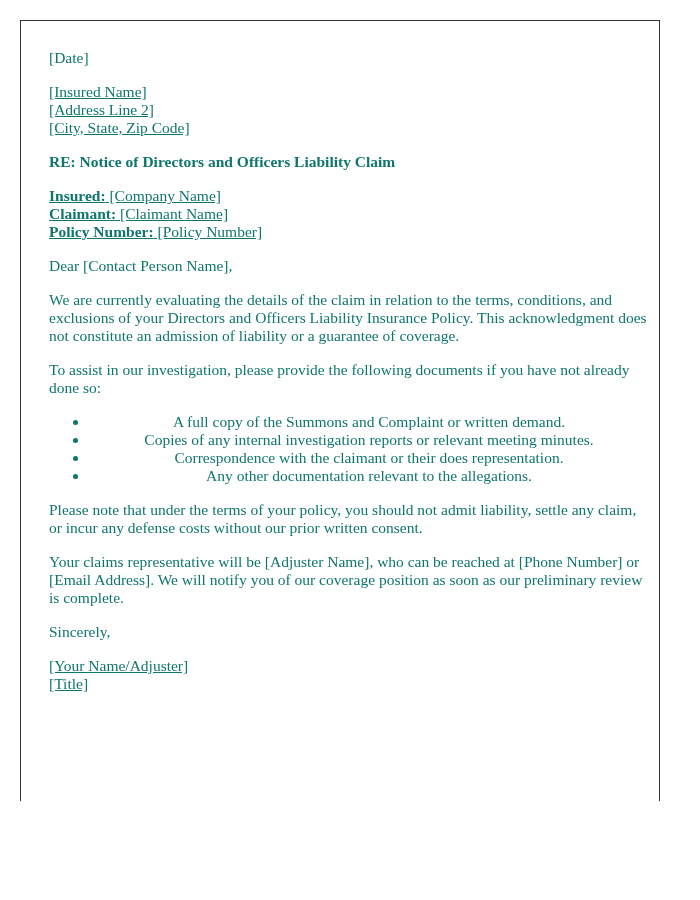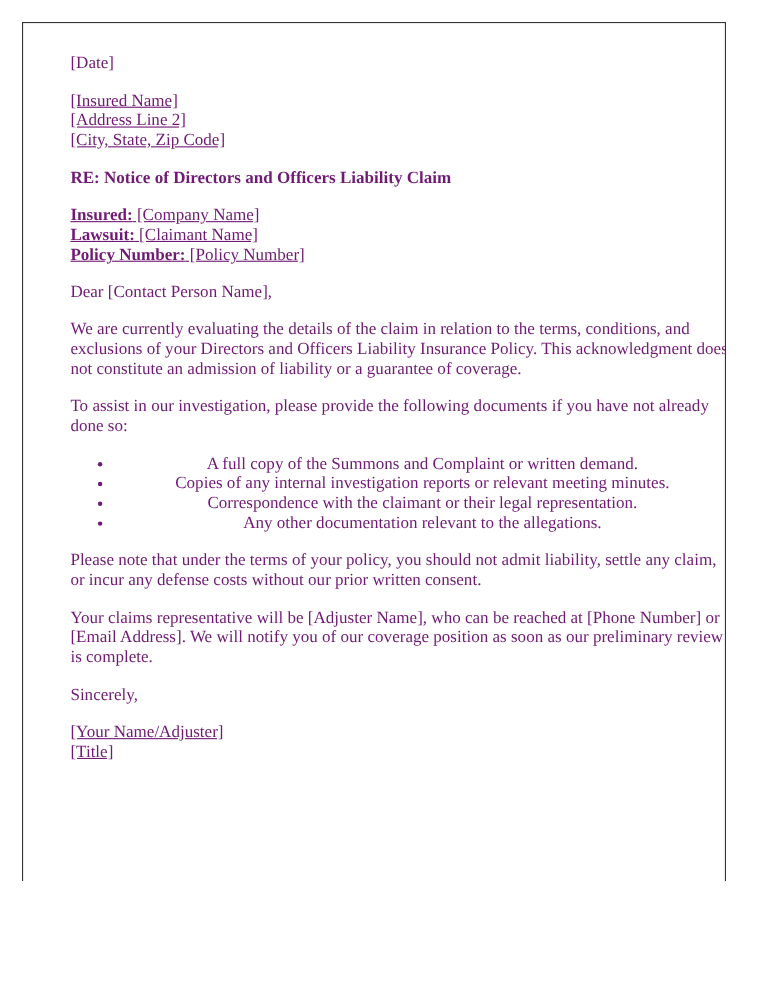--- a/index.html
+++ b/index.html
@@ -9,26 +9,26 @@
       left: 20px; top: 20px;
       width: 640px; height: 781px;
       border-left: 1px solid #333;
       border-top: 1px solid #333;
       border-right: 1px solid #333;
       box-sizing: border-box;
       overflow: hidden;
     }
     .content {
       position: absolute;
-      left: 43px; top: 28px;
+      left: 28px; top: 28px;
       width: 600px;
       font-family: "Liberation Serif", "DejaVu Serif", serif;
       font-size: 15.5px;
       line-height: 18px;
-      color: #701a75;
+      color: #0f766e;
     }
     p { margin: 0 0 16px 0; }
     .block { margin: 0 0 16px 0; text-decoration: underline; }
     .line { display: block; }
     b { font-weight: bold; }
     ul { margin: 0 0 16px 0; padding-left: 40px; list-style: disc; text-align: center; }
     li { margin: 0; }
   </style>
 </head>
 <body>
@@ -41,33 +41,33 @@
     <div class="block">
       <span class="line">[Insured Name]</span>
       <span class="line">[Address Line 2]</span>
       <span class="line">[City, State, Zip Code]</span>
     </div>
 
     <p><b>RE: Notice of Directors and Officers Liability Claim</b></p>
 
     <div class="block">
       <span class="line"><b>Insured:</b><span> [Company Name]</span></span>
-      <span class="line"><b>Lawsuit:</b><span> [Claimant Name]</span></span>
+      <span class="line"><b>Claimant:</b><span> [Claimant Name]</span></span>
       <span class="line"><b>Policy Number:</b><span> [Policy Number]</span></span>
     </div>
 
     <p>Dear [Contact Person Name],</p>
 
     <p>We are currently evaluating the details of the claim in relation to the terms, conditions, and exclusions of your Directors and Officers Liability Insurance Policy. This acknowledgment does not constitute an admission of liability or a guarantee of coverage.</p>
     <p>To assist in our investigation, please provide the following documents if you have not already done so:</p>
 
     <ul>
       <li>A full copy of the Summons and Complaint or written demand.</li>
       <li>Copies of any internal investigation reports or relevant meeting minutes.</li>
-      <li>Correspondence with the claimant or their legal representation.</li>
+      <li>Correspondence with the claimant or their does representation.</li>
       <li>Any other documentation relevant to the allegations.</li>
     </ul>
 
     <p>Please note that under the terms of your policy, you should not admit liability, settle any claim, or incur any defense costs without our prior written consent.</p>
     <p>Your claims representative will be [Adjuster Name], who can be reached at [Phone Number] or [Email Address]. We will notify you of our coverage position as soon as our preliminary review is complete.</p>
 
     <p>Sincerely,</p>
 
     <div class="block">
       <span class="line">[Your Name/Adjuster]</span>

